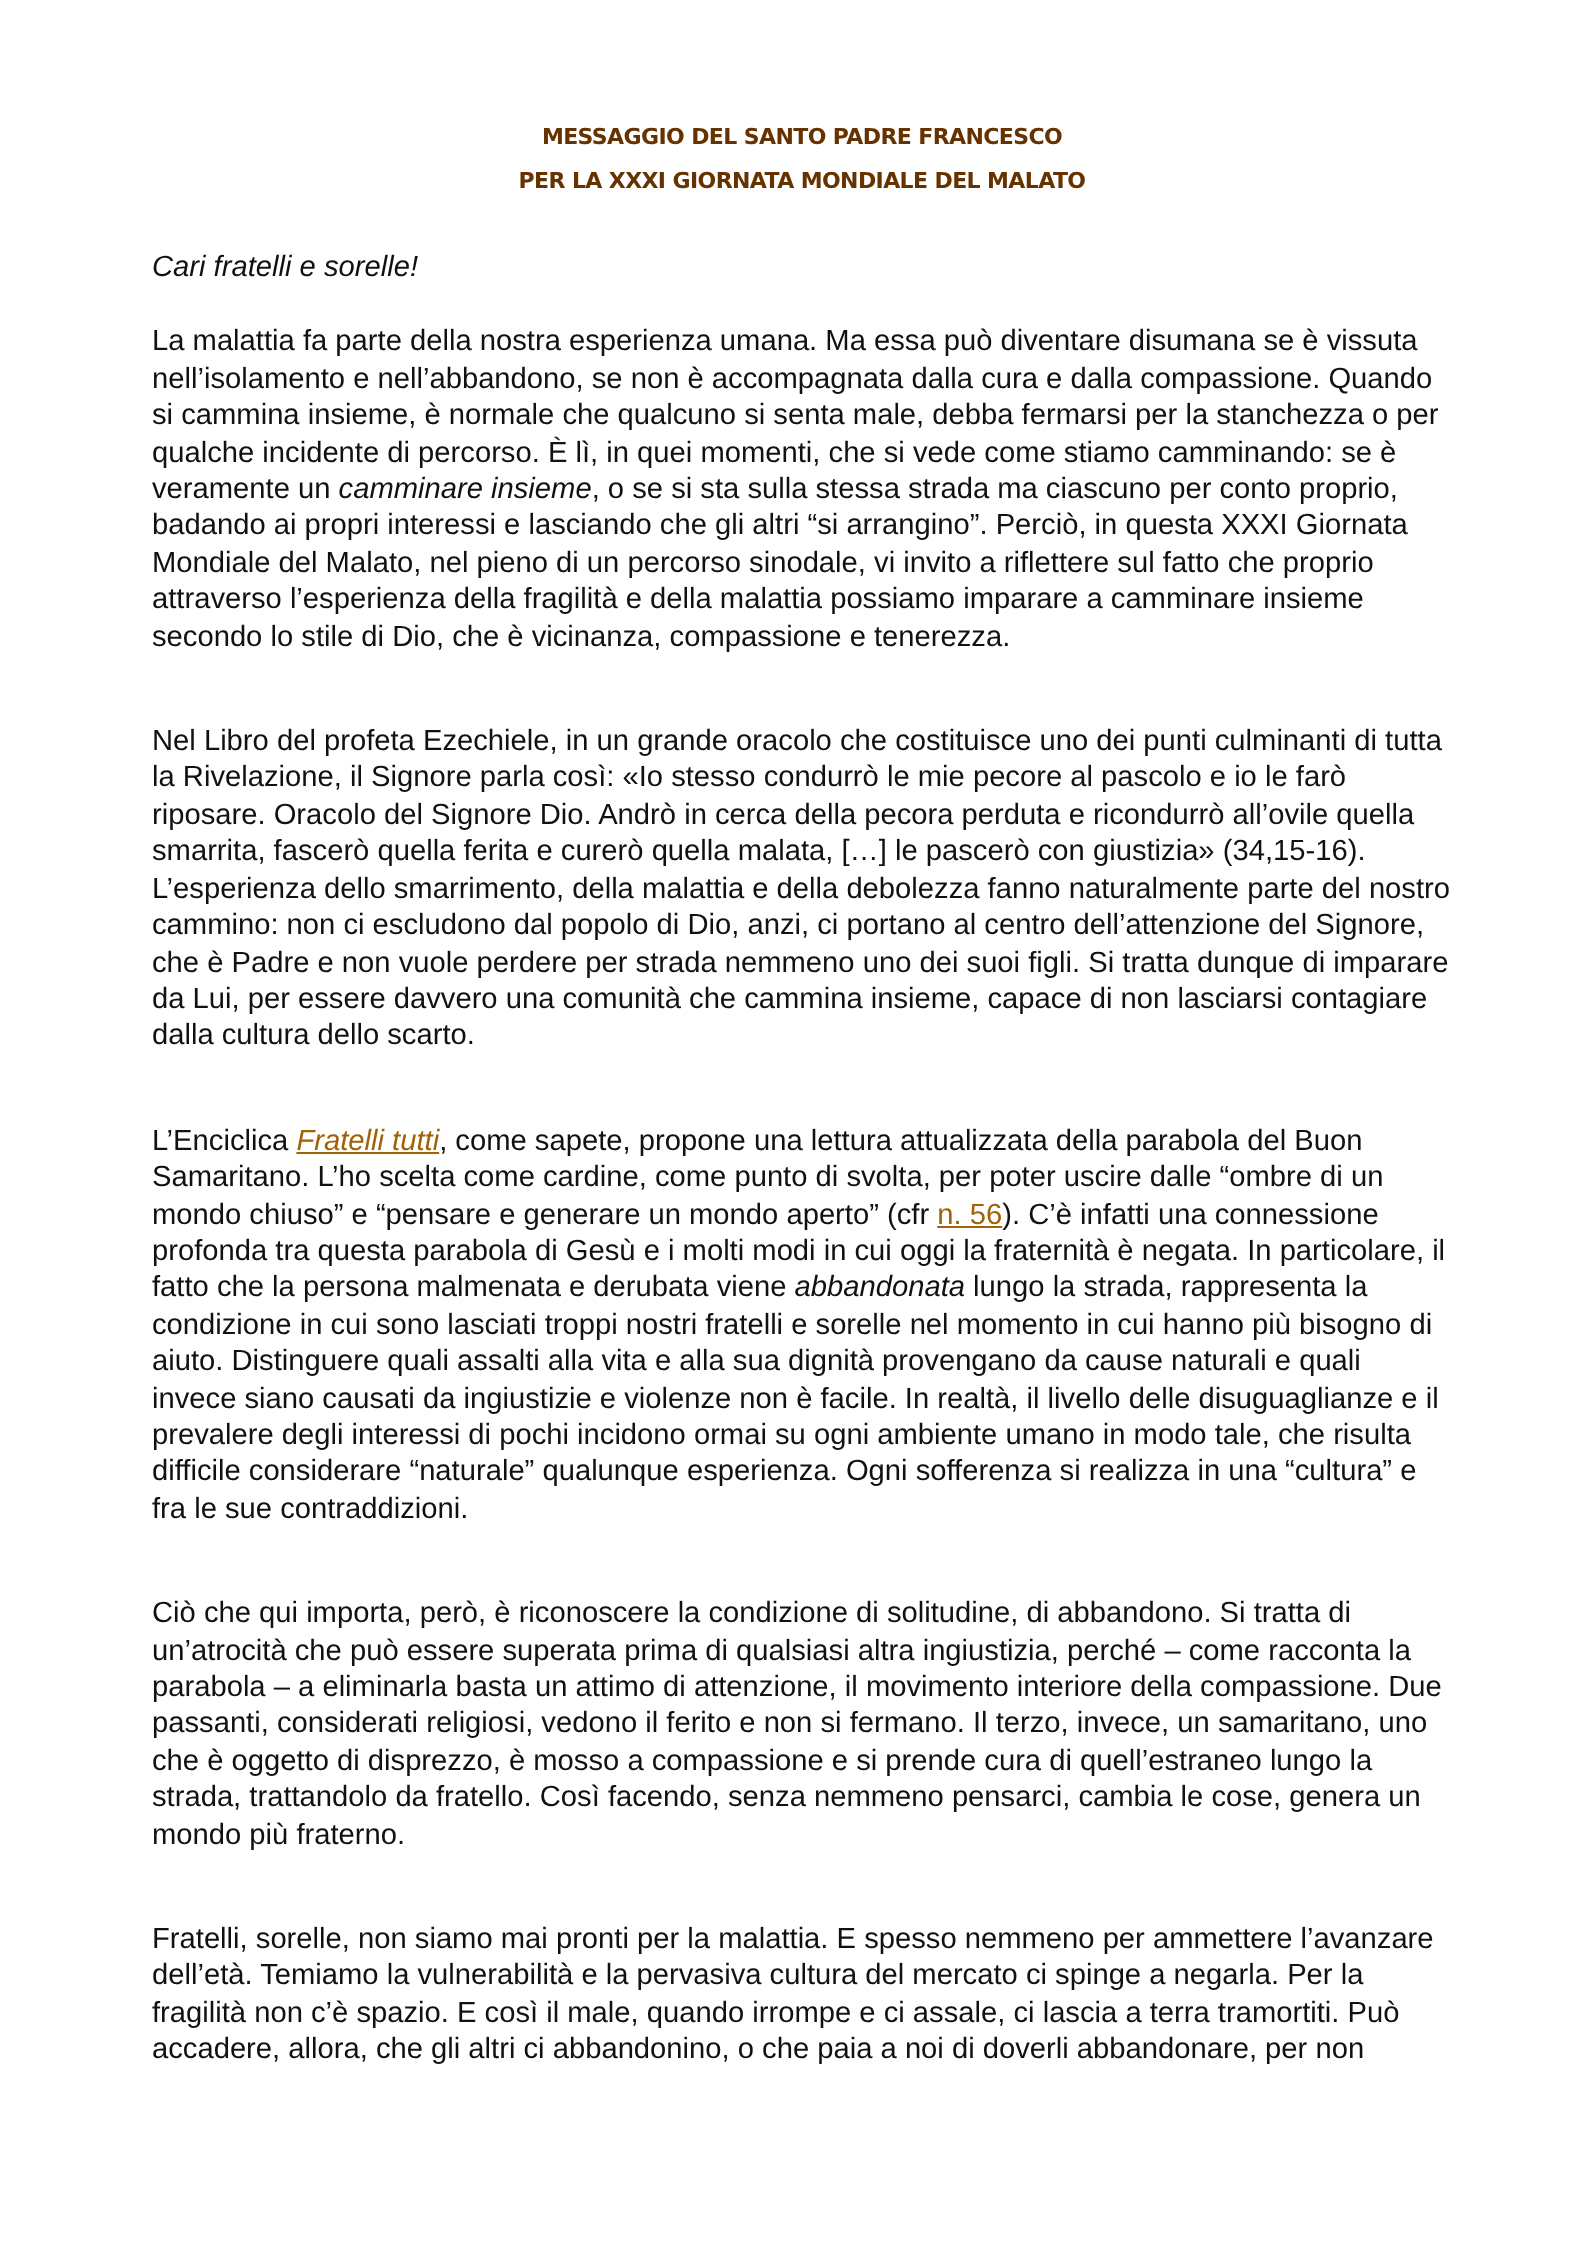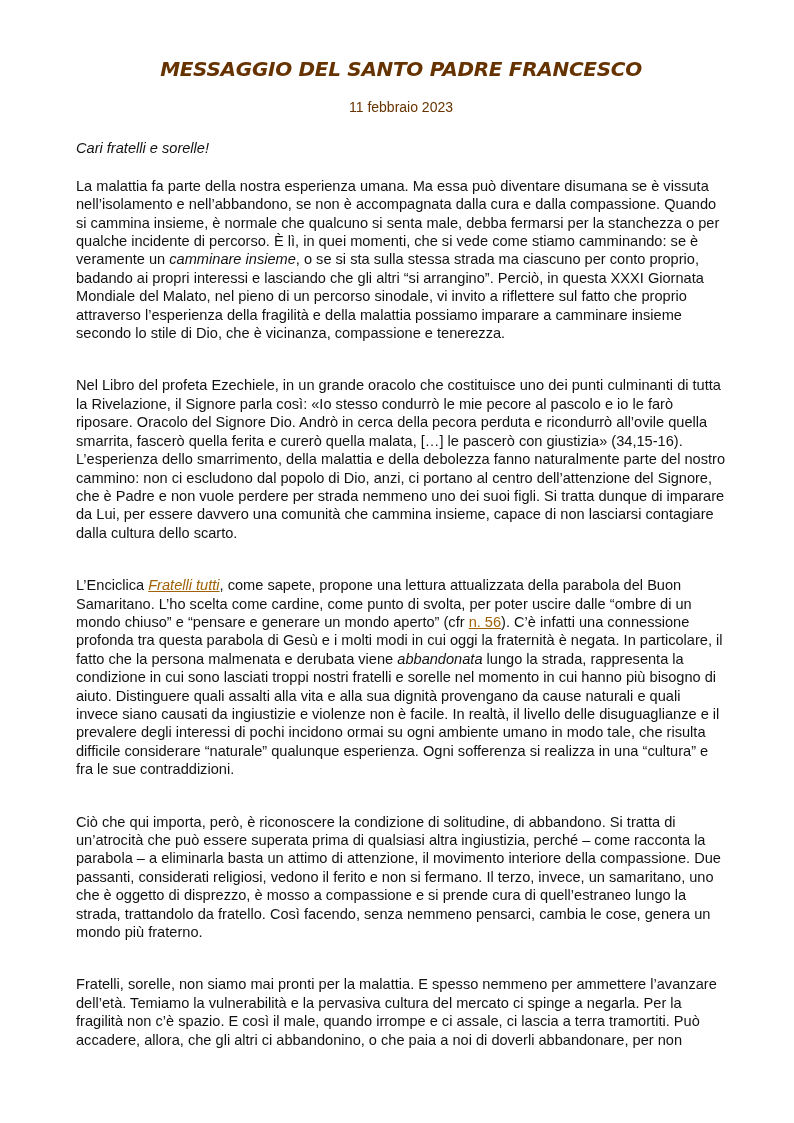--- a/index.html
+++ b/index.html
@@ -3,23 +3,23 @@
 <meta charset="utf-8">
 <style>
   html, body { margin: 0; padding: 0; background: #ffffff; }
   body { width: 794px; height: 1123px; overflow: hidden; position: relative; }
   .page {
     position: absolute; left: 76px; top: 58px; width: 650px;
     font-family: "Liberation Sans", sans-serif;
     font-size: 14.6px; line-height: 18.4px; color: #111111;
   }
   .title {
-    text-align: center; font-weight: bold; font-style: italic;
+    text-align: center; font-weight: bold; 
     font-family: "DejaVu Sans", sans-serif;
-    font-size: 20px; line-height: 22px; color: #663300; margin: 0;
+    font-size: 11px; line-height: 22px; color: #663300; margin: 0;
     letter-spacing: -0.3px;
   }
   .date {
     text-align: center; color: #663300; font-size: 14px; margin-top: 18px;
   }
   .subtitle {
     text-align: center; font-weight: bold; font-style: italic;
     font-family: "DejaVu Sans", sans-serif;
     font-size: 13.5px; line-height: 18px; margin-top: 16px; color: #111;
   }
@@ -29,22 +29,22 @@
   .greeting + .para { margin-top: 19px; }
   a.link { color: #a16207; text-decoration: underline; }
   em { font-style: italic; }
 </style>
 </head>
 <body>
 
 <div class="page">
   <h1 class="title">
     <span>MESSAGGIO DEL SANTO PADRE FRANCESCO</span><br>
+    <span>PER LA XXXI GIORNATA MONDIALE DEL MALATO</span>
   </h1>
-  <div class="date">11 febbraio 2023</div>
 
   <p class="greeting">Cari fratelli e sorelle!</p>
 
   <p class="para"><span>La malattia fa parte della nostra esperienza umana. Ma essa può diventare disumana se è vissuta nell’isolamento e nell’abbandono, se non è accompagnata dalla cura e dalla compassione. Quando si cammina insieme, è normale che qualcuno si senta male, debba fermarsi per la stanchezza o per qualche incidente di percorso. È lì, in quei momenti, che si vede come stiamo camminando: se è veramente un </span><em>camminare insieme</em><span>, o se si sta sulla stessa strada ma ciascuno per conto proprio, badando ai propri interessi e lasciando che gli altri “si arrangino”. Perciò, in questa XXXI Giornata Mondiale del Malato, nel pieno di un percorso sinodale, vi invito a riflettere sul fatto che proprio attraverso l’esperienza della fragilità e della malattia possiamo imparare a camminare insieme secondo lo stile di Dio, che è vicinanza, compassione e tenerezza.</span></p>
 
   <p class="para">Nel Libro del profeta Ezechiele, in un grande oracolo che costituisce uno dei punti culminanti di tutta la Rivelazione, il Signore parla così: «Io stesso condurrò le mie pecore al pascolo e io le farò riposare. Oracolo del Signore Dio. Andrò in cerca della pecora perduta e ricondurrò all’ovile quella smarrita, fascerò quella ferita e curerò quella malata, […] le pascerò con giustizia» (34,15-16). L’esperienza dello smarrimento, della malattia e della debolezza fanno naturalmente parte del nostro cammino: non ci escludono dal popolo di Dio, anzi, ci portano al centro dell’attenzione del Signore, che è Padre e non vuole perdere per strada nemmeno uno dei suoi figli. Si tratta dunque di imparare da Lui, per essere davvero una comunità che cammina insieme, capace di non lasciarsi contagiare dalla cultura dello scarto.</p>
 
   <p class="para"><span>L’Enciclica </span><a class="link" href="#"><em>Fratelli tutti</em></a><span>, come sapete, propone una lettura attualizzata della parabola del Buon Samaritano. L’ho scelta come cardine, come punto di svolta, per poter uscire dalle “ombre di un mondo chiuso” e “pensare e generare un mondo aperto” (cfr </span><a class="link" href="#">n. 56</a><span>). C’è infatti una connessione profonda tra questa parabola di Gesù e i molti modi in cui oggi la fraternità è negata. In particolare, il fatto che la persona malmenata e derubata viene </span><em>abbandonata</em><span> lungo la strada, rappresenta la condizione in cui sono lasciati troppi nostri fratelli e sorelle nel momento in cui hanno più bisogno di aiuto. Distinguere quali assalti alla vita e alla sua dignità provengano da cause naturali e quali invece siano causati da ingiustizie e violenze non è facile. In realtà, il livello delle disuguaglianze e il prevalere degli interessi di pochi incidono ormai su ogni ambiente umano in modo tale, che risulta difficile considerare “naturale” qualunque esperienza. Ogni sofferenza si realizza in una “cultura” e fra le sue contraddizioni.</span></p>
 
   <p class="para">Ciò che qui importa, però, è riconoscere la condizione di solitudine, di abbandono. Si tratta di un’atrocità che può essere superata prima di qualsiasi altra ingiustizia, perché – come racconta la parabola – a eliminarla basta un attimo di attenzione, il movimento interiore della compassione. Due passanti, considerati religiosi, vedono il ferito e non si fermano. Il terzo, invece, un samaritano, uno che è oggetto di disprezzo, è mosso a compassione e si prende cura di quell’estraneo lungo la strada, trattandolo da fratello. Così facendo, senza nemmeno pensarci, cambia le cose, genera un mondo più fraterno.</p>

